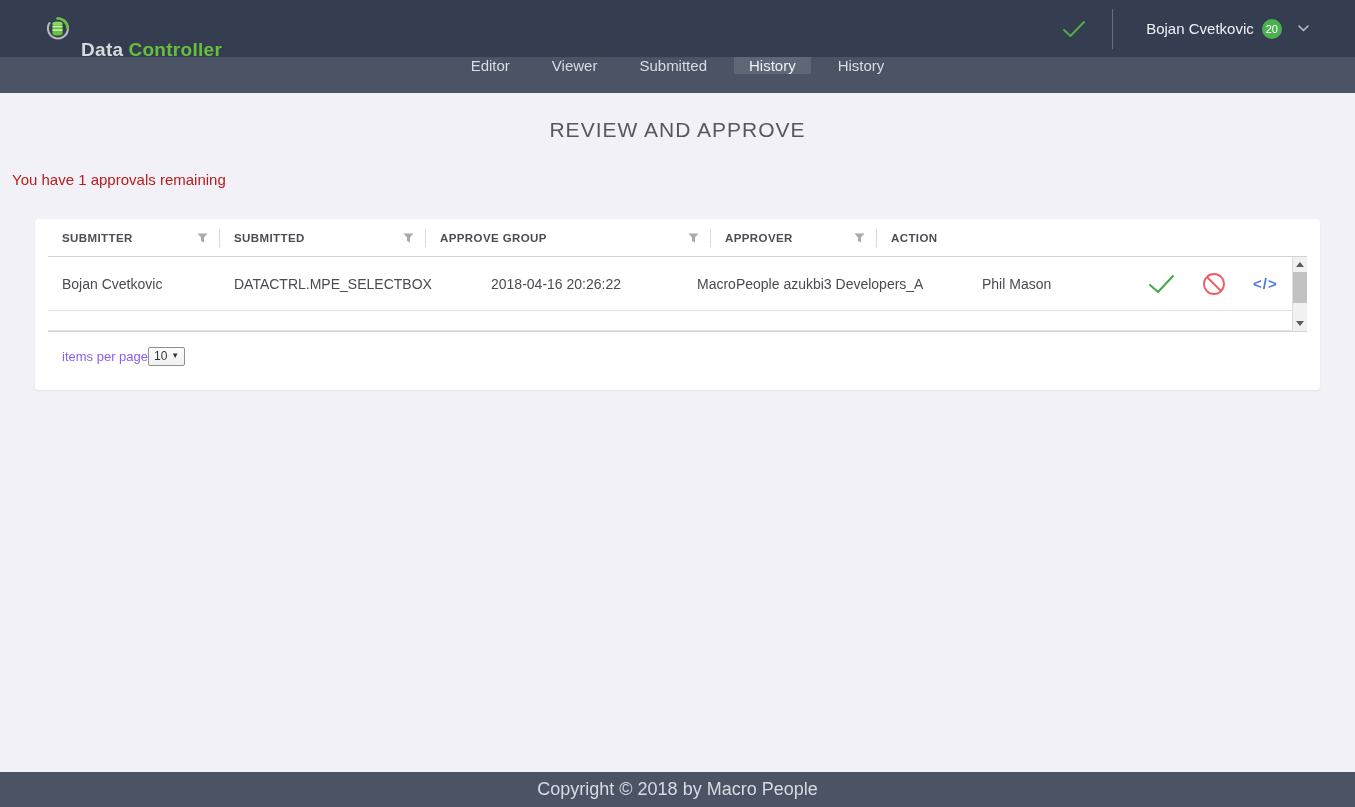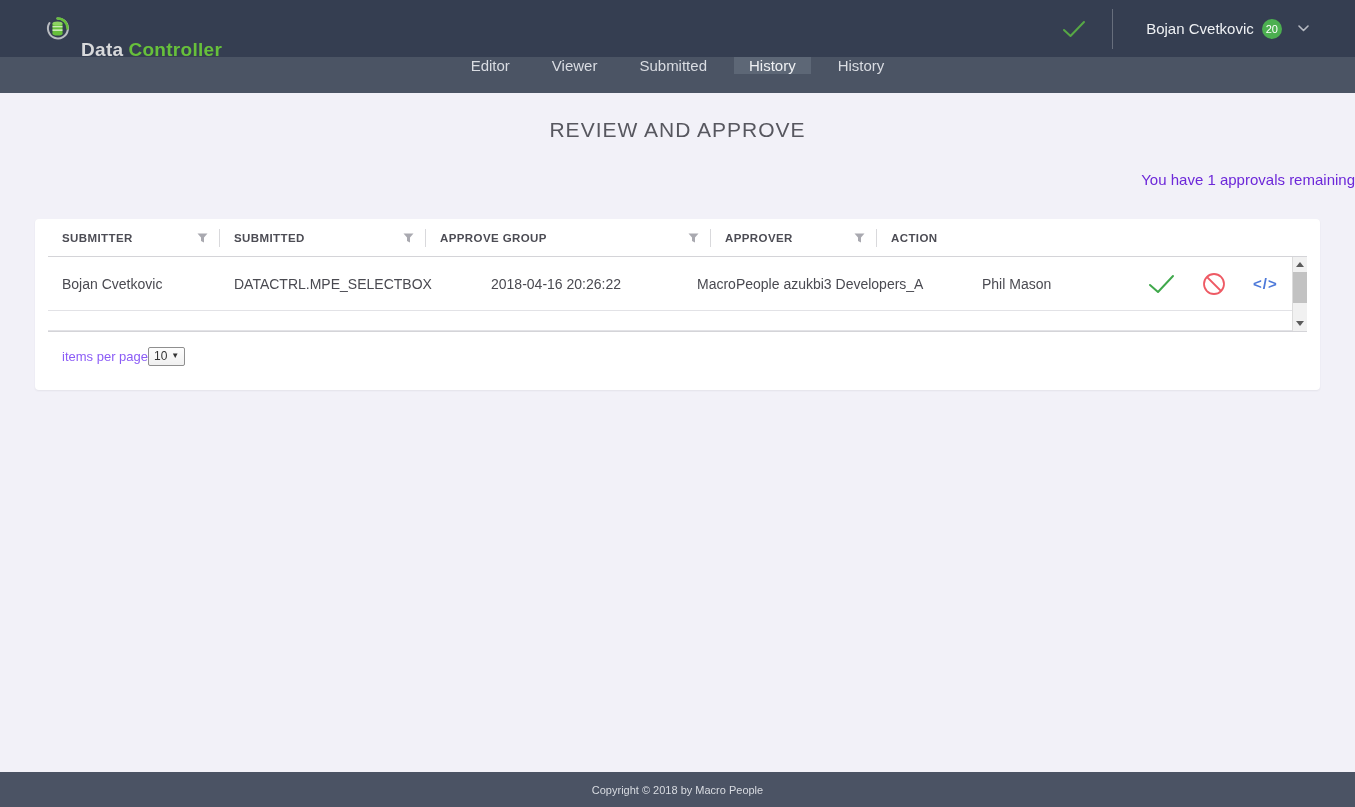--- a/index.html
+++ b/index.html
@@ -42,21 +42,21 @@
     color:#d9dce2; font-size:15px; cursor:pointer;
   }
   .nav-tab.active { background:#5d6776; color:#eef0f3; }
 
   
   .main { flex:1 1 auto; }
   .page-title {
     margin-top:25px; text-align:center;
     font-size:21px; letter-spacing:1px; color:#57575f; font-weight:400;
   }
-  .page-subtitle { margin-top:29px; text-align:right; font-size:15px; color:#6d28d9;padding-left:12px; }
+  .page-subtitle { margin-top:29px; text-align:left; font-size:15px; color:#b91c1c;padding-left:12px; }
 
   
   .card {
     margin:31px 35px 0 35px; height:171px; background:#fff;
     border-radius:4px; box-shadow:0 1px 2px rgba(40,40,60,.07);
     padding:0 13px;
   }
   .grid-header { display:flex; height:38px; align-items:center; border-bottom:1px solid #d4d4d8; }
   .th {
     position:relative; height:100%; display:flex; align-items:center;
@@ -99,21 +99,21 @@
     background:linear-gradient(#fdfdfd,#f0f0f0);
     display:inline-flex; align-items:center; gap:4px;
     padding:1px 5px 2px 5px; font-size:12px; color:#333; cursor:pointer;
   }
   .ipp-caret { font-size:8px; color:#333; }
 
   
   .footer {
     height:35px; background:#4b5364; flex:0 0 auto;
     display:flex; align-items:center; justify-content:center;
-    color:#d8dbe1; font-size:11px;
+    color:#d8dbe1; font-size:18px;
   }
 </style>
 </head>
 <body>
 
 <div class="topbar">
   <div class="logo">
     <span style="display:flex;">
       <svg width="27" height="27" viewBox="0 0 27 27">
         <path d="M5.5 8 A10 10 0 1 0 13.5 3.4" fill="none" stroke="#b9bcc1" stroke-width="2" stroke-linecap="round"></path>

